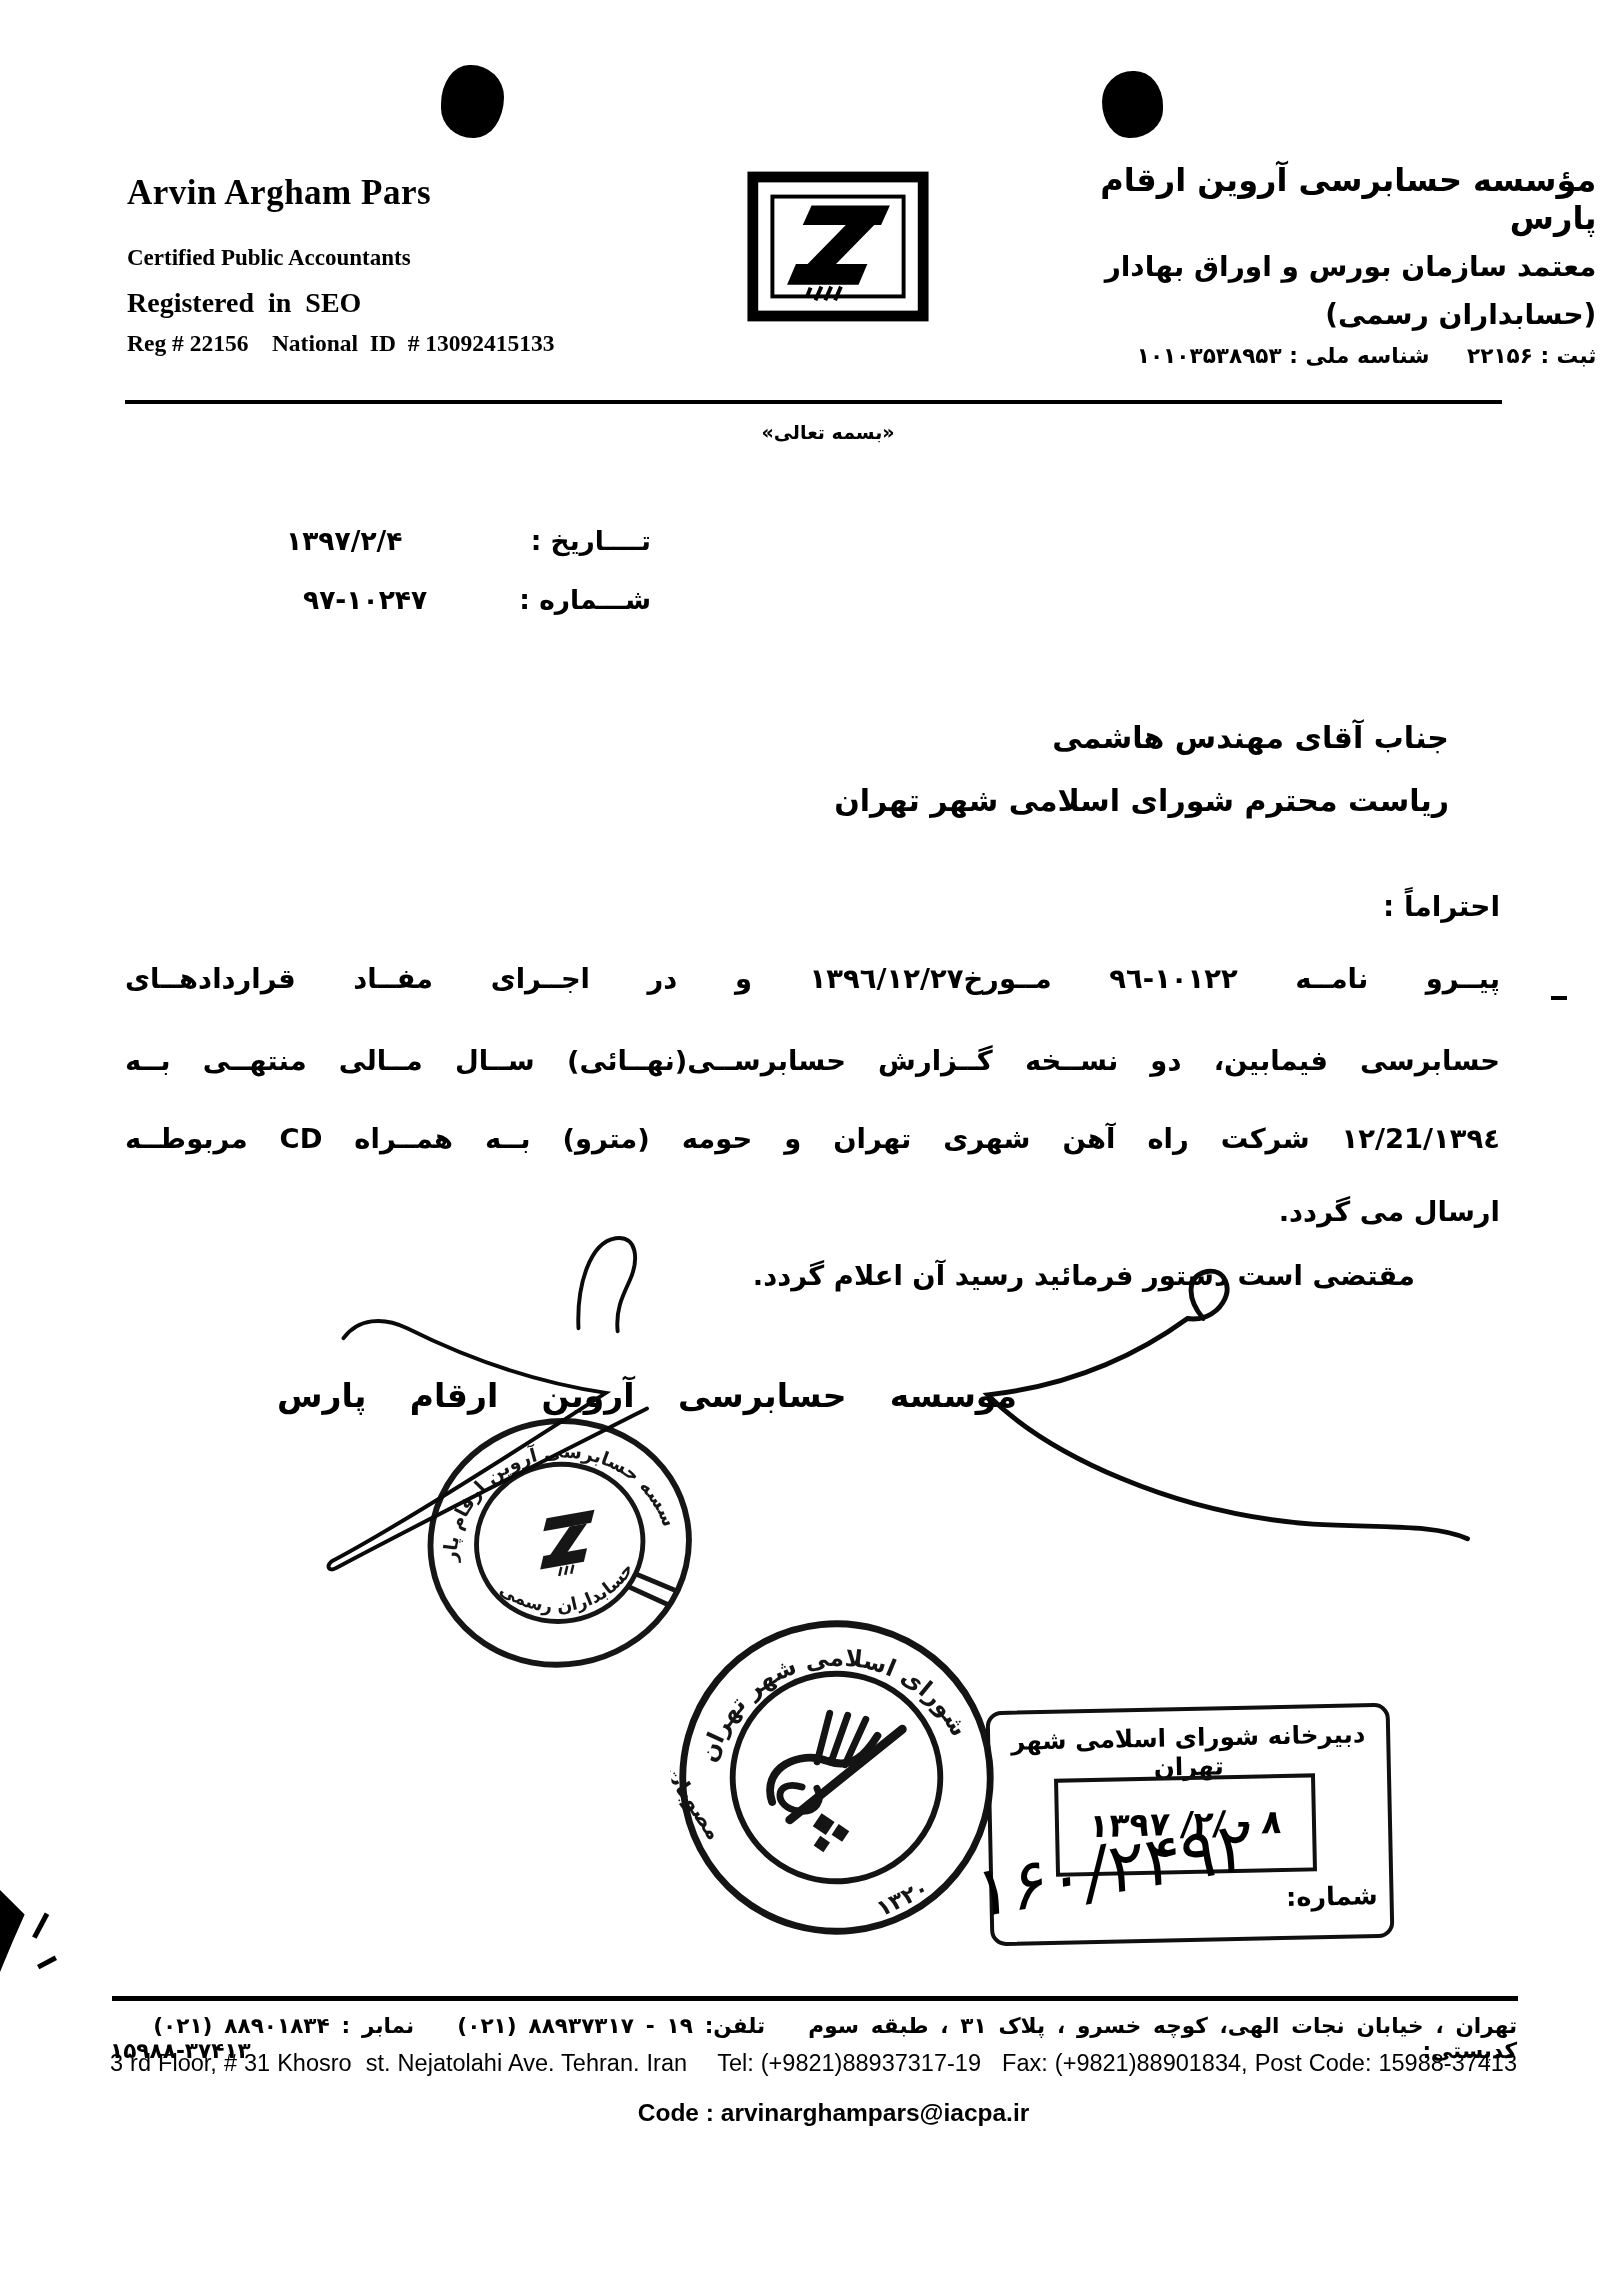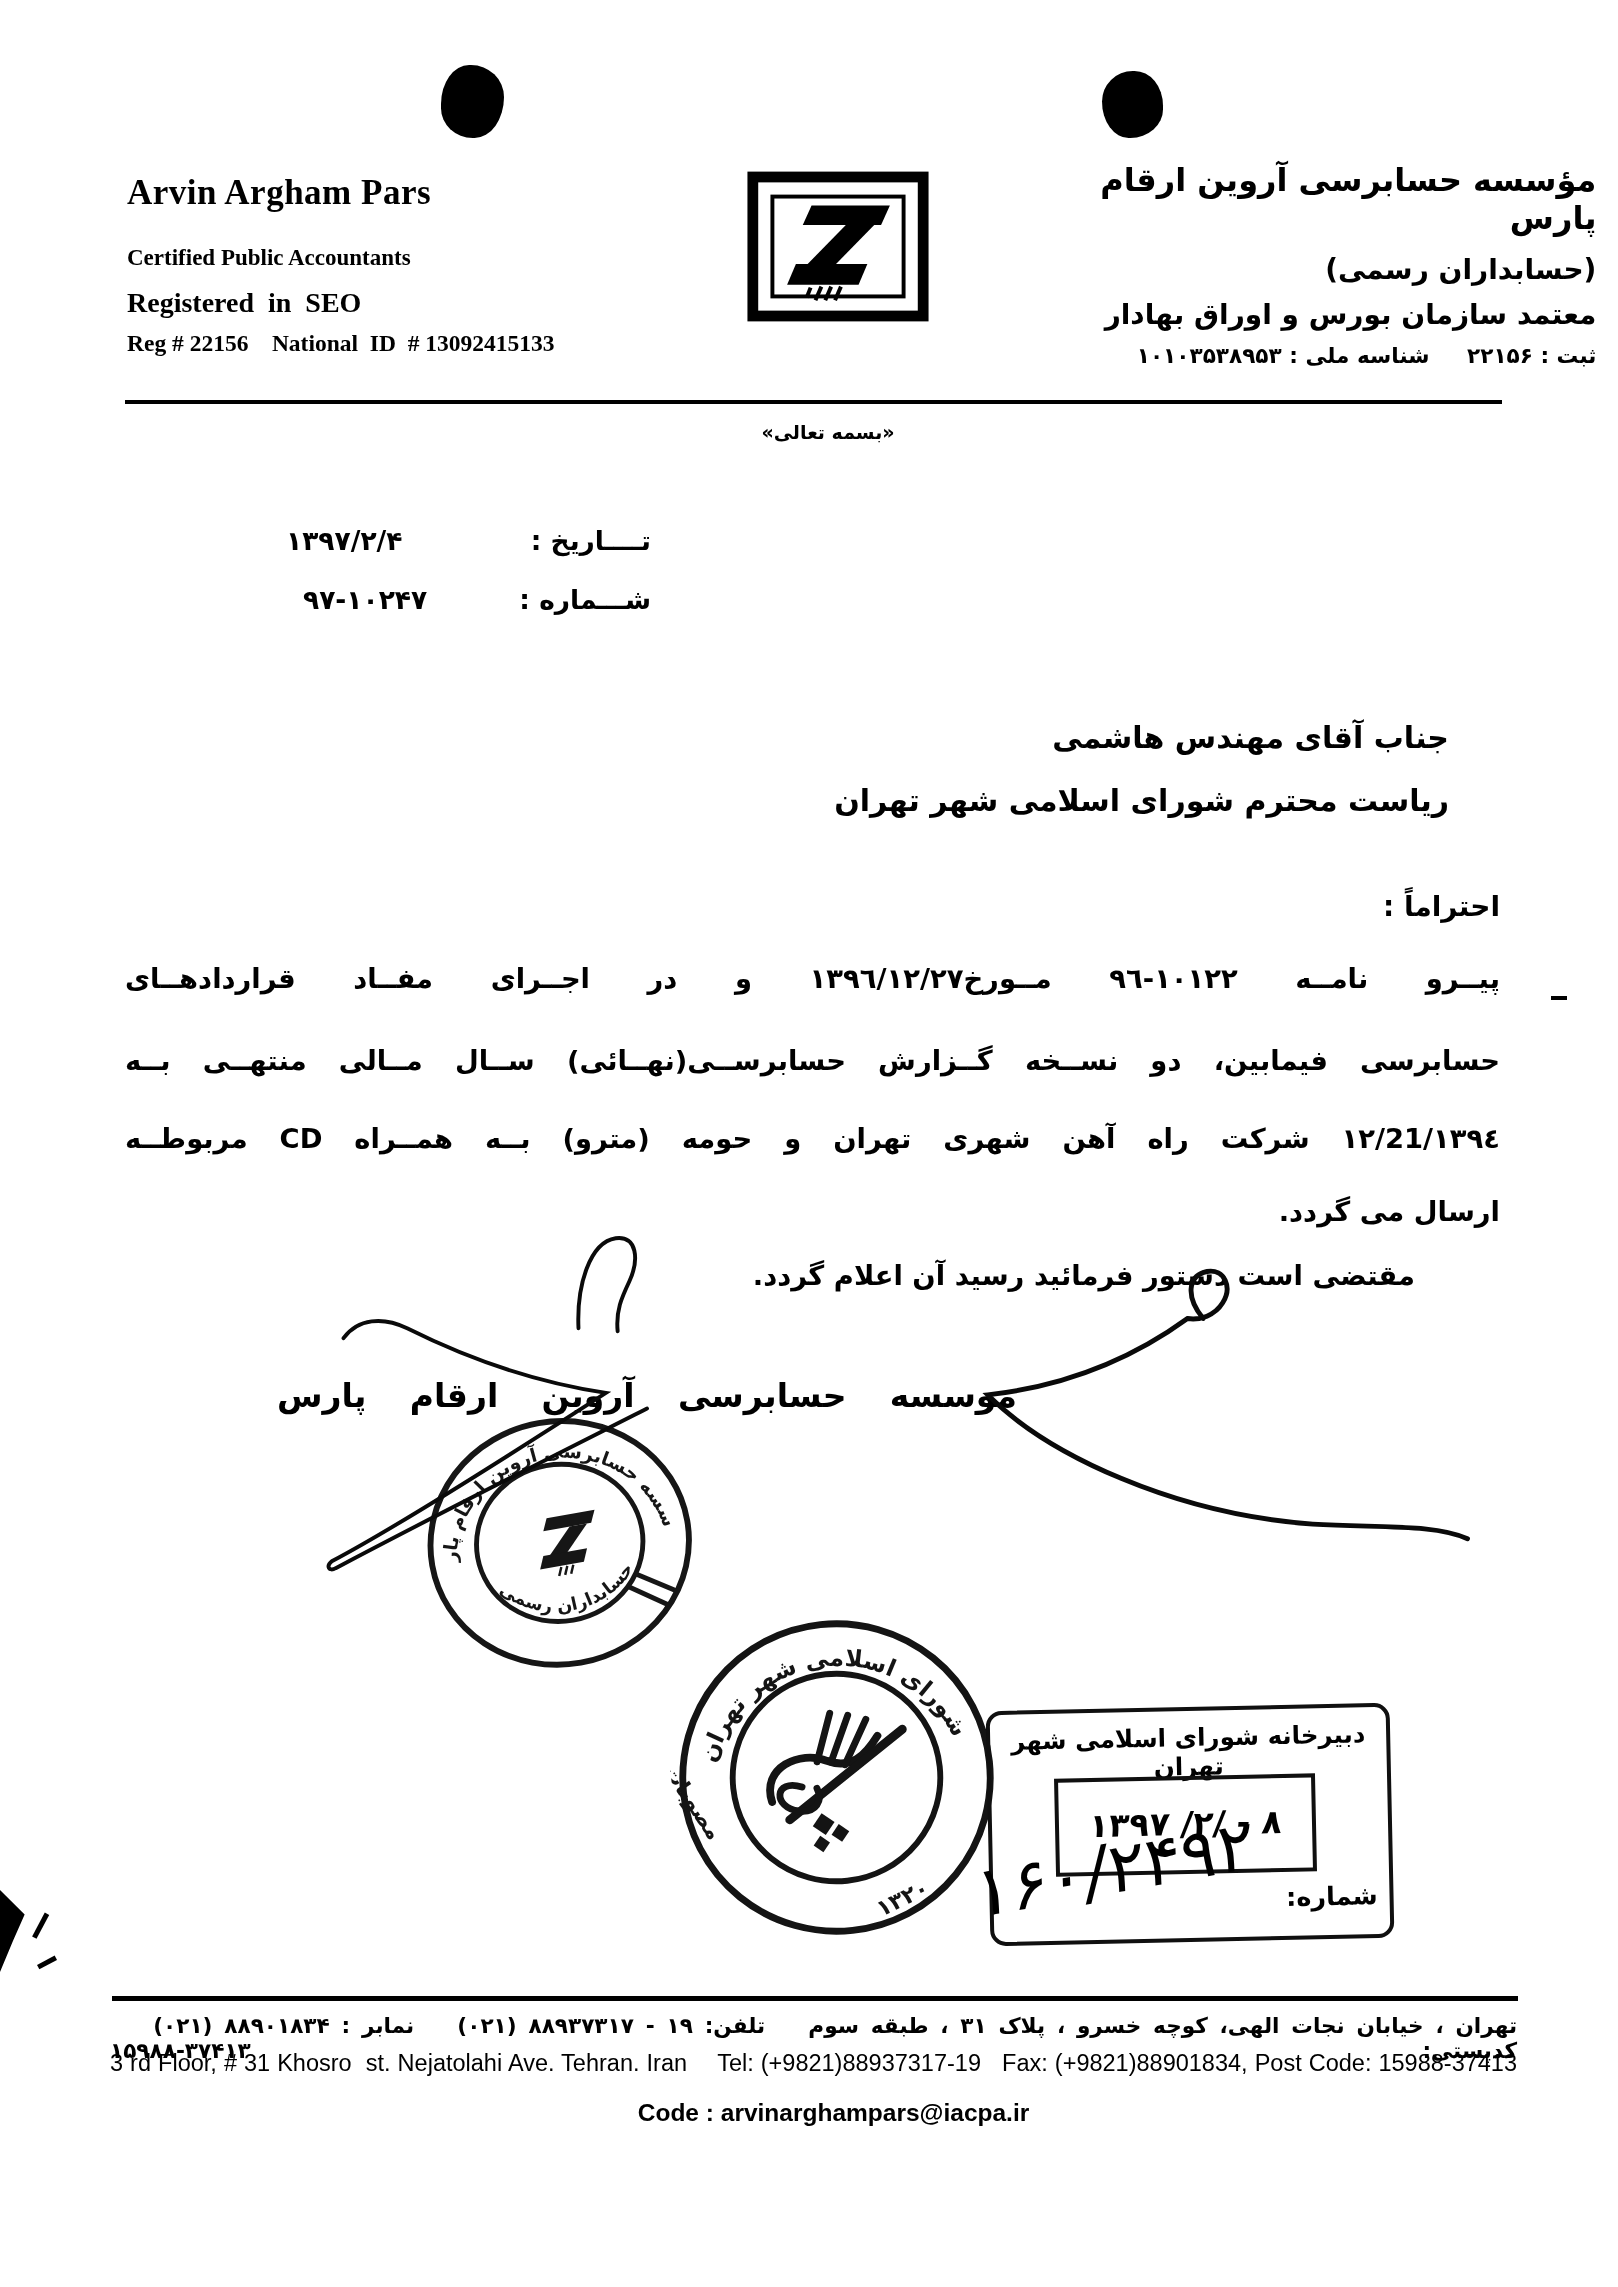--- a/index.html
+++ b/index.html
@@ -42,22 +42,22 @@
         <line x1="78" y1="120" x2="72" y2="134"></line>
         <line x1="88" y1="120" x2="82" y2="134"></line>
         <line x1="98" y1="120" x2="92" y2="134"></line>
         <line x1="67" y1="121" x2="63" y2="131"></line>
       </g>
     </g>
   </svg>
 
   <div class="abs fa" style="right:21.6px;top:161px;width:588px;text-align:right;">
     <div class="b" style="font-size:32px;">مؤسسه حسابرسی آروین ارقام پارس</div>
+    <div class="b" style="font-size:28px;margin-top:12.7px;">معتمد سازمان بورس و اوراق بهادار</div>
     <div class="b" style="font-size:28px;margin-top:15.7px;">(حسابداران رسمی)</div>
-    <div class="b" style="font-size:28px;margin-top:12.7px;">معتمد سازمان بورس و اوراق بهادار</div>
     <div class="b pre" style="font-size:21.6px;margin-top:11.8px;">ثبت : ۲۲۱۵۶     شناسه ملی : ۱۰۱۰۳۵۳۸۹۵۳</div>
   </div>
 
   <div class="abs rule" style="left:125px;top:400px;width:1377px;height:3.9px;"></div>
 
   <div class="abs fa b" style="left:681px;top:421px;width:294px;text-align:center;font-size:19px;">«بسمه تعالی»</div>
 
   <div class="abs fa" style="left:286px;top:525px;width:365px;display:flex;justify-content:space-between;align-items:baseline;">
     <span class="b" style="font-size:26.5px;">تــــاریخ :</span>
     <span class="b" dir="ltr" style="font-size:26.5px;">۱۳۹۷/۲/۴</span>

